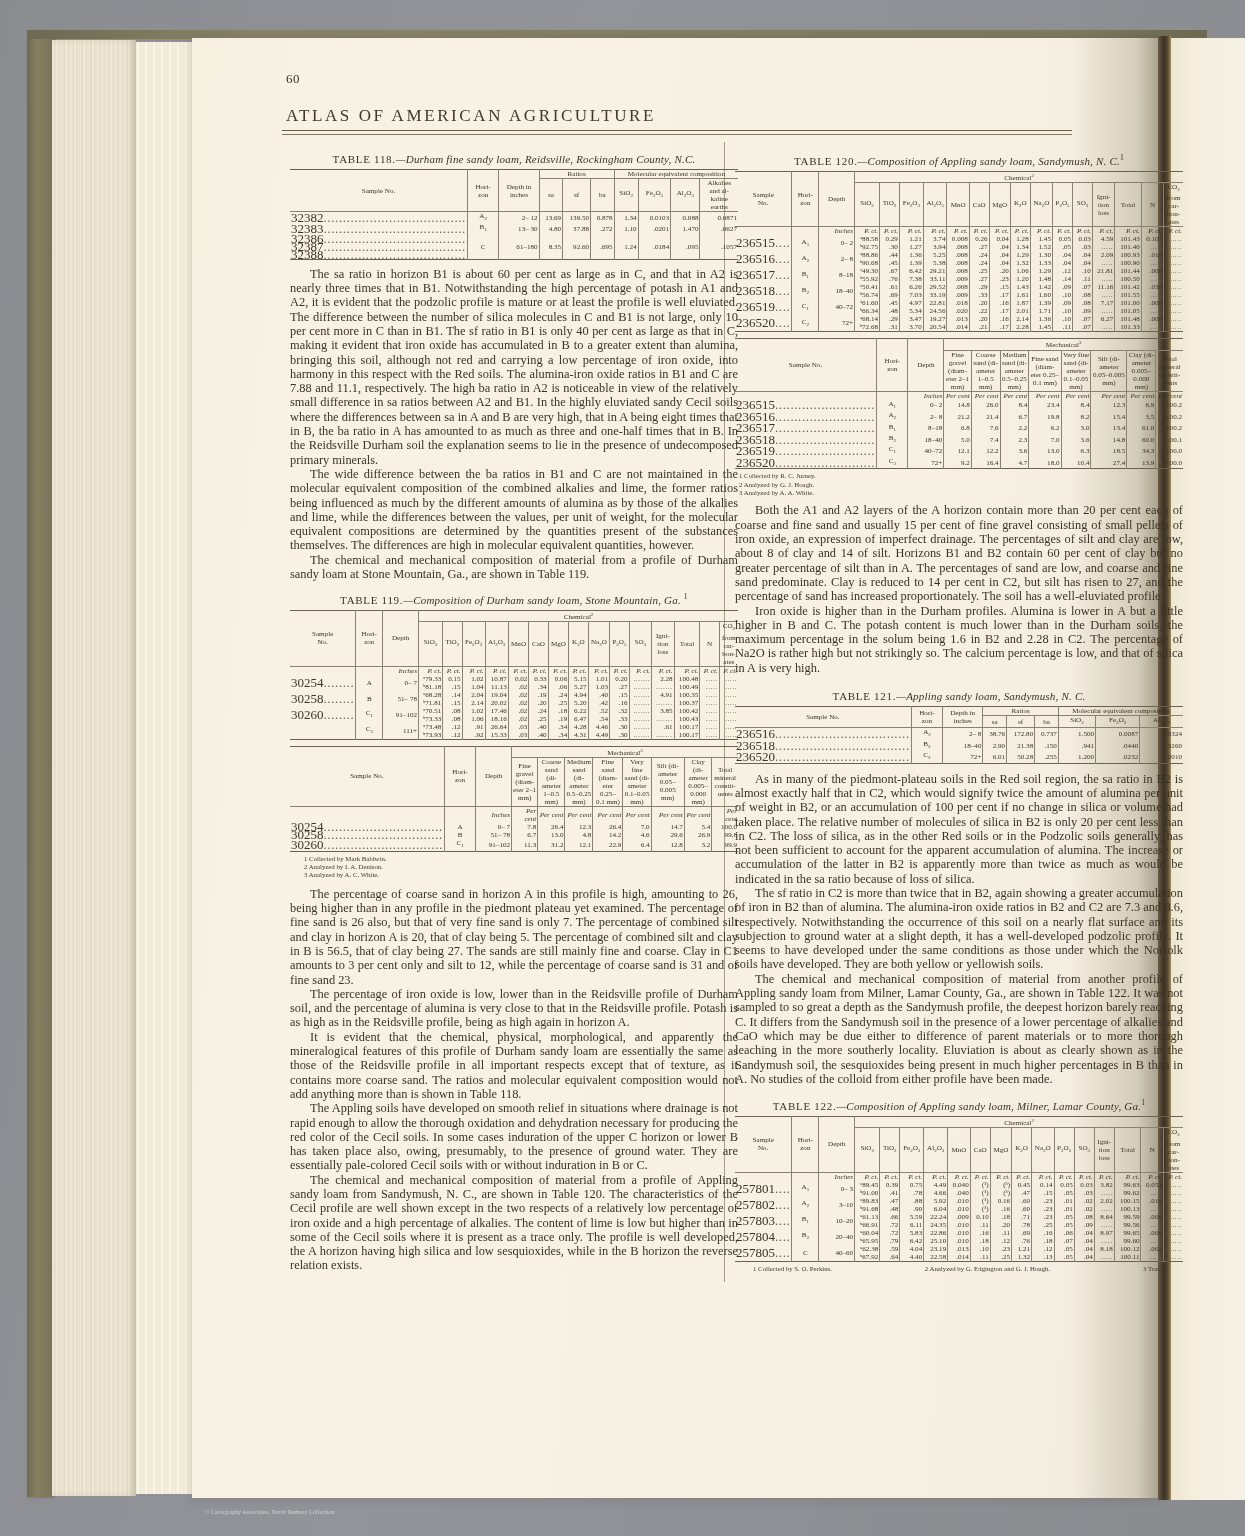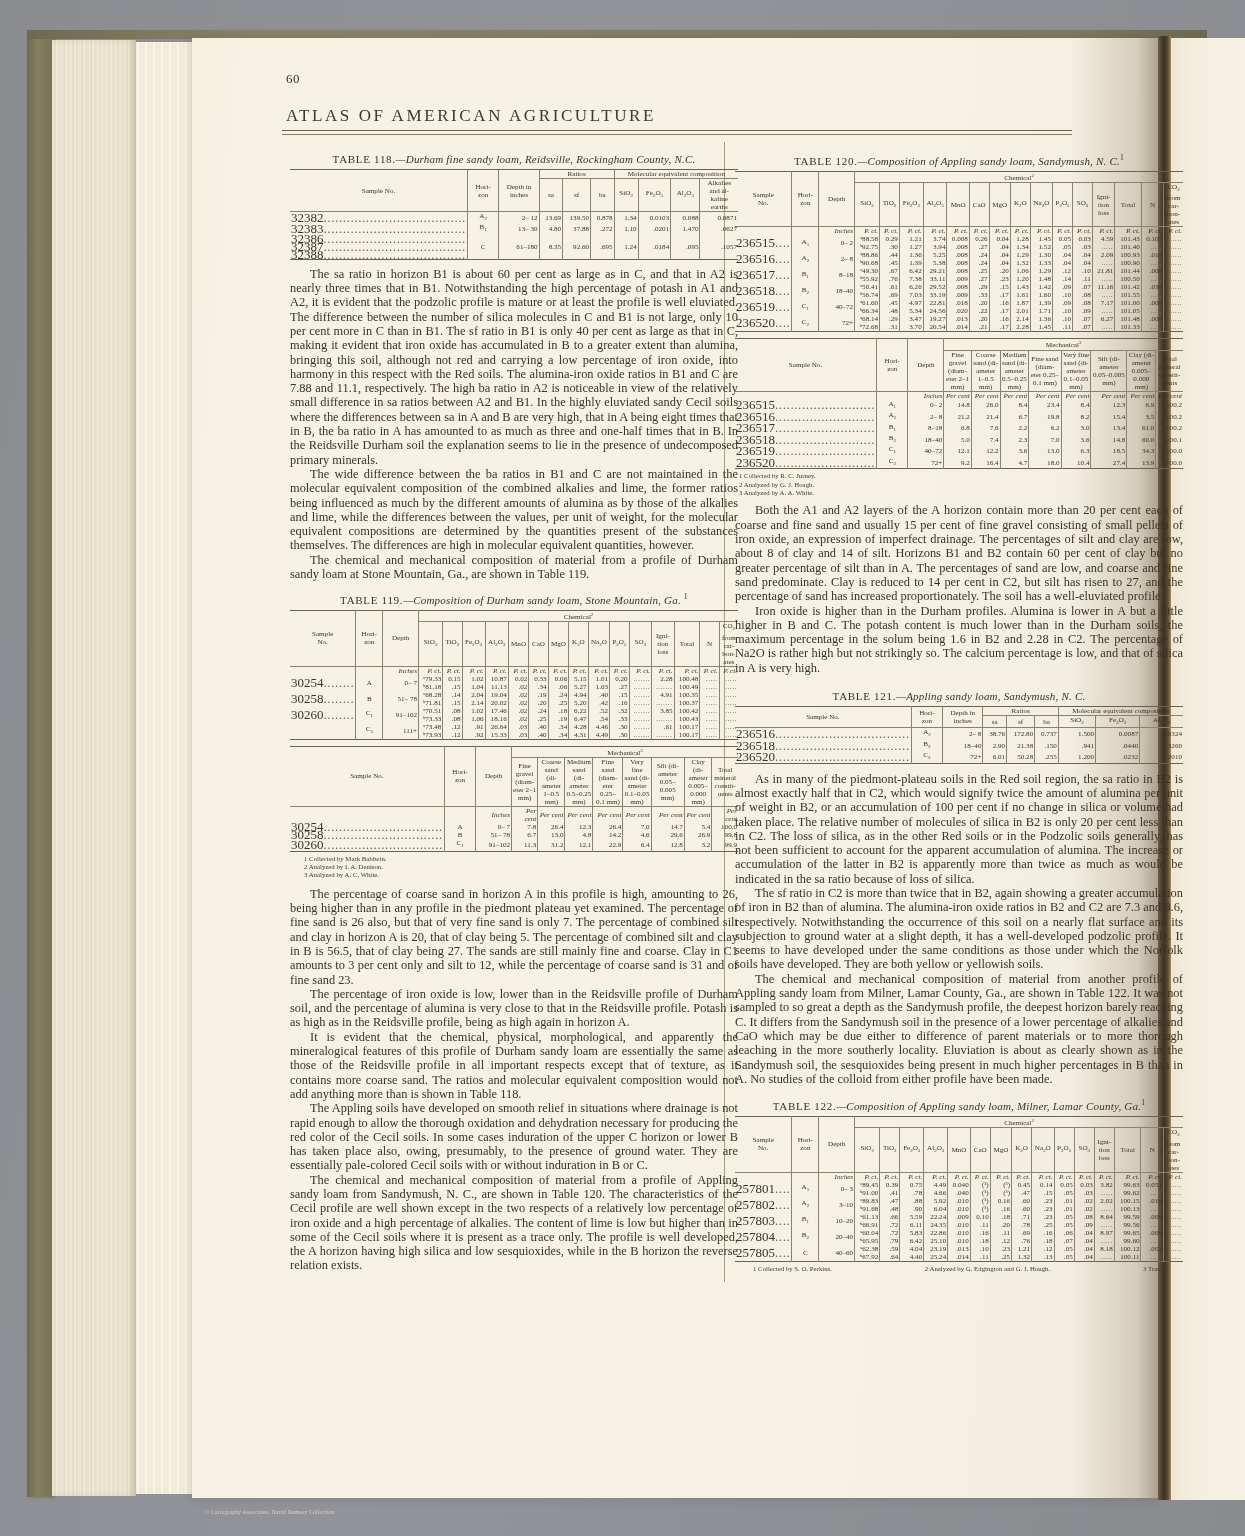--- a/index.html
+++ b/index.html
@@ -1539,21 +1539,21 @@
           <td class="num vl">
               <span class="stack">.59</span>
               <span class="stack">.64</span>
             </td>
           <td class="num vl">
               <span class="stack">4.04</span>
               <span class="stack">4.40</span>
             </td>
           <td class="num vl">
               <span class="stack">23.19</span>
-              <span class="stack">25.24</span>
+              <span class="stack">22.58</span>
             </td>
           <td class="num vl">
               <span class="stack">.013</span>
               <span class="stack">.014</span>
             </td>
           <td class="num vl">
               <span class="stack">.10</span>
               <span class="stack">.11</span>
             </td>
           <td class="num vl">

